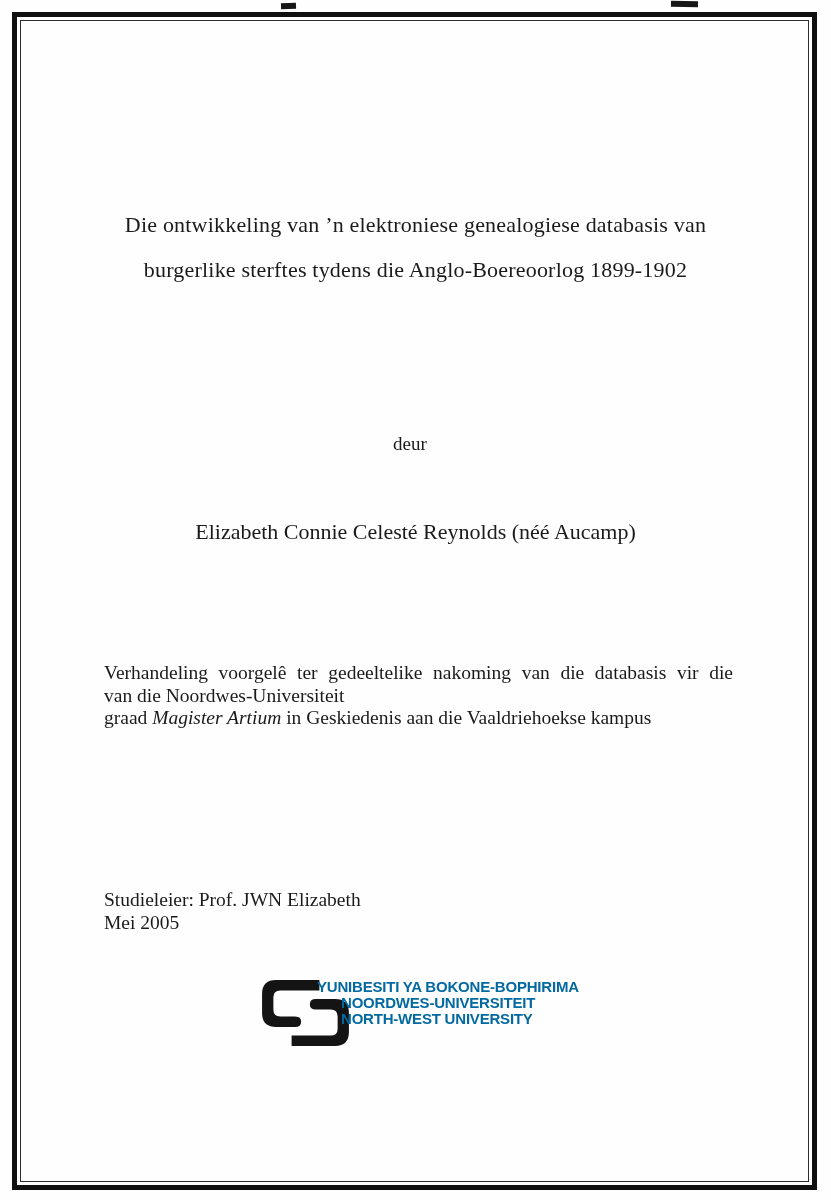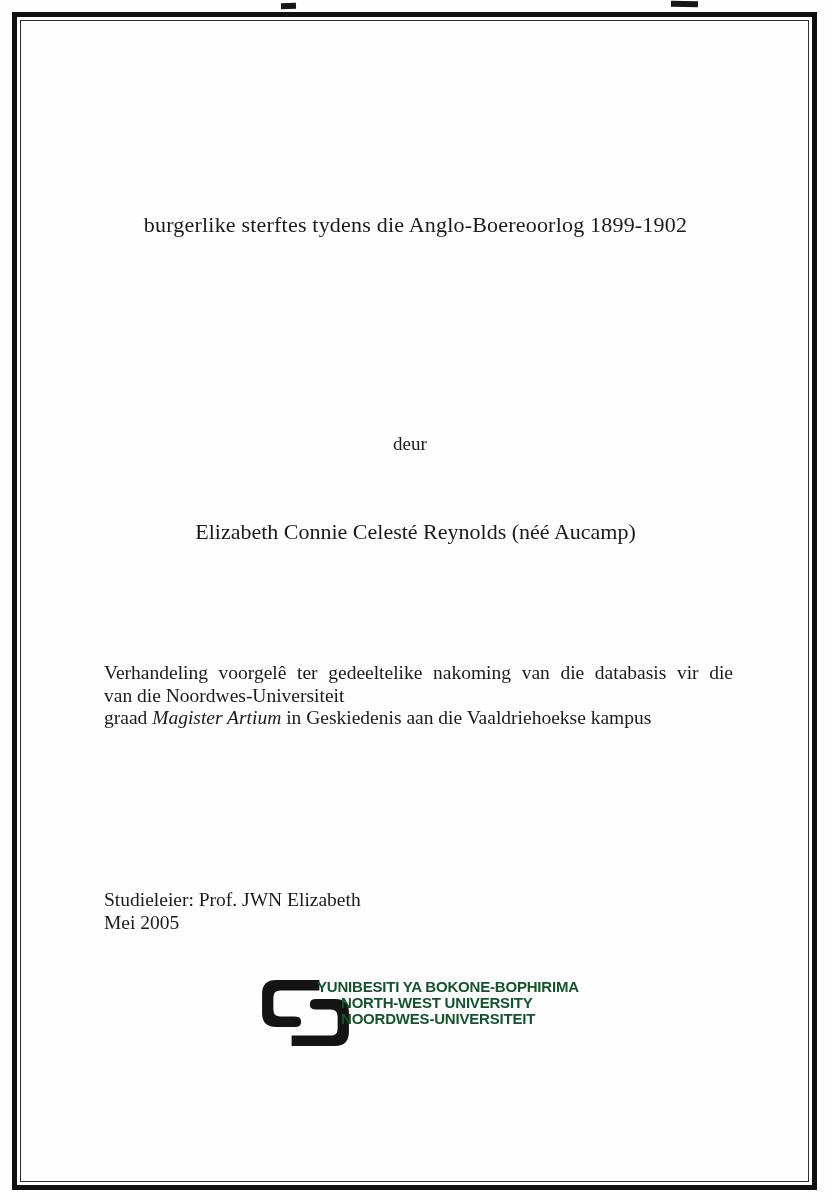--- a/index.html
+++ b/index.html
@@ -74,37 +74,38 @@
     width: 97px; height: 66px;
   }
   .logo-text {
     position: absolute;
     left: 317px; top: 979px;
     font-family: "Liberation Sans", sans-serif;
     font-weight: bold;
     font-size: 15px;
     line-height: 16.2px;
     letter-spacing: -0.2px;
-    color: #14532d;
+    color: #0369a1;
     white-space: nowrap;
   }
   .logo-text .indent { padding-left: 24px; }
 </style>
 </head>
 <body>
 
 <div id="page">
 
   <div class="outer-frame"></div>
   <div class="inner-frame"></div>
 
   <div class="scan-tick tick-1"></div>
   <div class="scan-tick tick-2"></div>
 
   <div class="title-block">
+    <div>Die ontwikkeling van ’n elektroniese genealogiese databasis van</div>
     <div>burgerlike sterftes tydens die Anglo-Boereoorlog 1899-1902</div>
   </div>
 
   <div class="byline">deur</div>
 
   <div class="author-line">Elizabeth Connie Celesté Reynolds (néé Aucamp)</div>
 
   <div class="statement-block">
     <div class="justified">Verhandeling voorgelê ter gedeeltelike nakoming van die databasis vir die</div>
     <div>van die Noordwes-Universiteit</div>
@@ -116,17 +117,17 @@
     <div>Mei 2005</div>
   </div>
 
   <svg class="logo-mark" viewBox="0 0 100 76" xmlns="http://www.w3.org/2000/svg" aria-hidden="true">
     <path fill="#141414" d="M 66 0 L 16 0 Q 0 0 0 16 L 0 38 Q 0 54 16 54 L 38 54 Q 45 54 45 48 Q 45 42 38 42 L 21 42 Q 13 42 13 34 L 13 20 Q 13 12 21 12 L 66 12 Z"></path>
     <path fill="#141414" d="M 66 0 L 16 0 Q 0 0 0 16 L 0 38 Q 0 54 16 54 L 38 54 Q 45 54 45 48 Q 45 42 38 42 L 21 42 Q 13 42 13 34 L 13 20 Q 13 12 21 12 L 66 12 Z" transform="rotate(180 50 38)"></path>
   </svg>
 
   <div class="logo-text">
     <div>YUNIBESITI YA BOKONE-BOPHIRIMA</div>
+    <div class="indent">NOORDWES-UNIVERSITEIT</div>
     <div class="indent">NORTH-WEST UNIVERSITY</div>
-    <div class="indent">NOORDWES-UNIVERSITEIT</div>
   </div>
 
 </div>
 
 </body></html>

